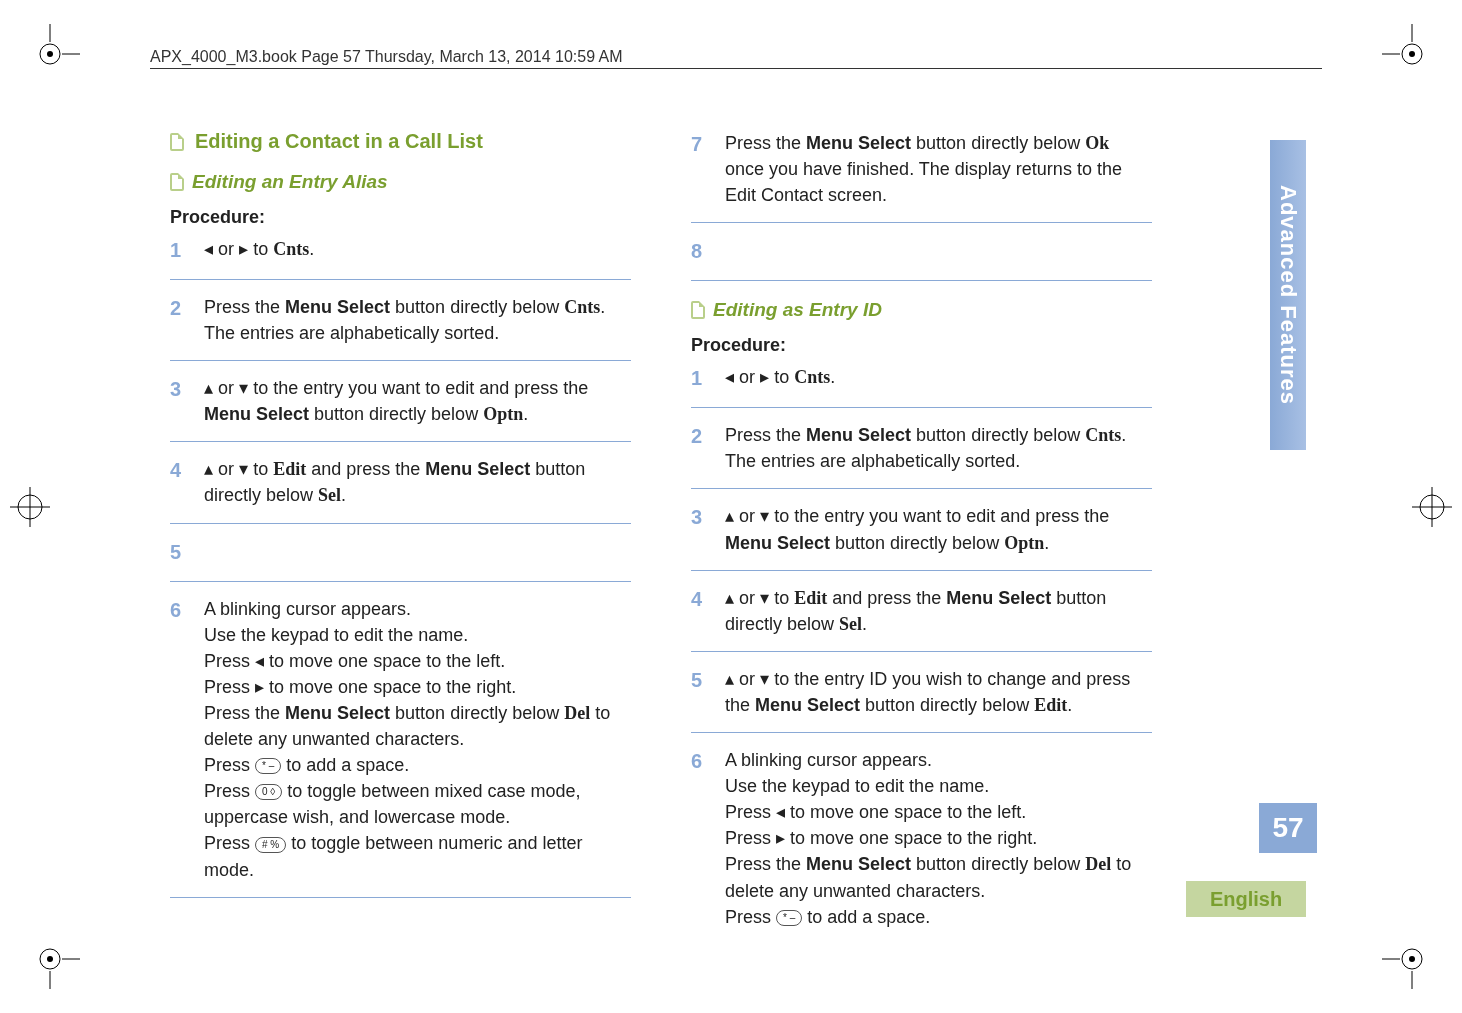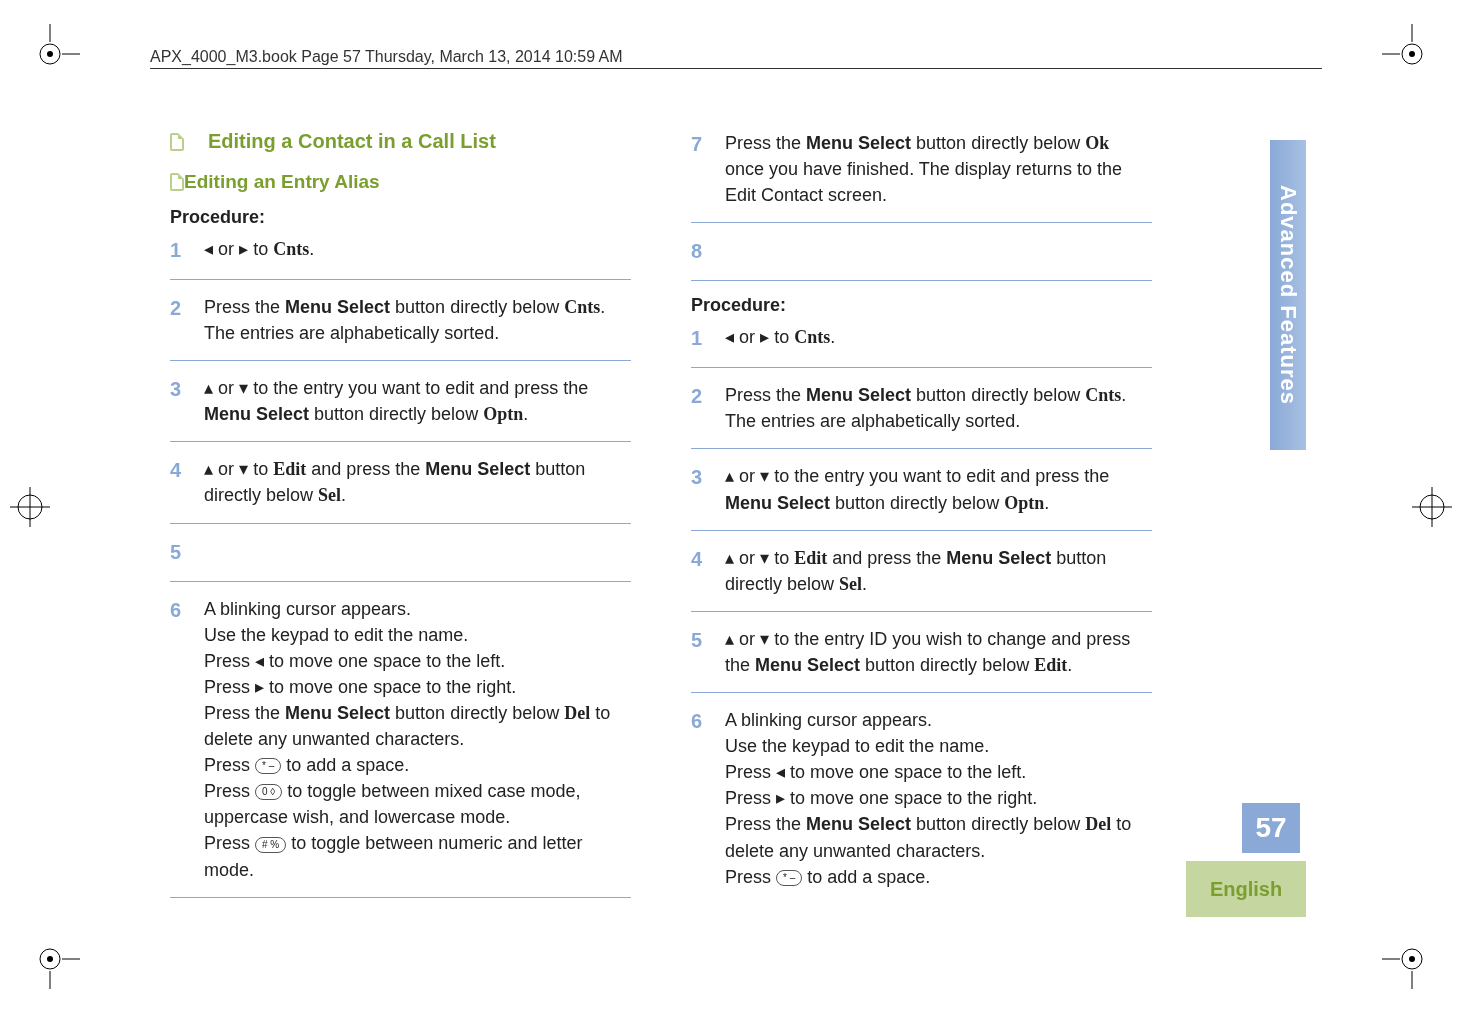--- a/index.html
+++ b/index.html
@@ -52,29 +52,31 @@
 .col > * { margin-bottom: 12px; }
 
 .sect-title {
   color: #7a9f2f;
   font-family: Arial, sans-serif;
   font-weight: bold;
   font-size: 20px;
   margin-bottom: 18px;
   display: flex;
   align-items: center;
-  gap: 24px;
+  gap: 11px;
 }
 .subsect {
   color: #7a9f2f;
+  font-style: italic;
   font-weight: bold;
   font-size: 19px;
   margin-bottom: 14px;
   display: flex;
   align-items: center;
+  gap: 8px;
 }
 .doc-icon {
   display: inline-block;
   width: 14px; height: 18px;
   border: 2px solid #b9cf8a;
   border-radius: 2px;
   position: relative;
 }
 .doc-icon::before {
   content:"";
@@ -142,40 +144,40 @@
   writing-mode: vertical-rl;
   color: #fff;
   font-weight: bold;
   font-size: 22px;
   letter-spacing: 1px;
 }
 
 
 .pagenum-box {
   position: absolute;
-  right: 162px;
+  right: 145px;
   bottom: 160px;
   width: 58px;
   height: 50px;
   background: #8aa9d6;
   color: #fff;
   font-weight: bold;
   font-size: 28px;
   display: flex;
   align-items: center;
   justify-content: center;
 }
 
 
 .langbox {
   position: absolute;
   right: 156px;
   bottom: 96px;
   width: 120px;
-  height: 56px;
+  height: 36px;
   background: #c5d6a0;
   color: #7a9f2f;
   font-weight: bold;
   font-size: 20px;
   display: flex;
   align-items: center;
   justify-content: center;
 }
 </style>
 </head>
@@ -315,20 +317,24 @@
       <div class="num">7</div>
       <div class="body">
         <span>Press the </span><b class="tight">Menu Select</b><span> button directly below </span><span class="screenfont">Ok</span><span> once you have finished. The display returns to the Edit Contact screen.</span>
       </div>
     </div>
 
     <div class="step">
       <div class="num">8</div>
     </div>
 
+    <div class="subsect" style="margin-top:18px">
+      <span class="doc-icon"></span>
+      <span>Editing as Entry ID</span>
+    </div>
 
     <div class="proc">Procedure:</div>
 
     <div class="step">
       <div class="num">1</div>
       <div class="body">
         <span class="glyph tri-left"></span>
         <span>or</span>
         <span class="glyph tri-right"></span>
         <span>to</span>

